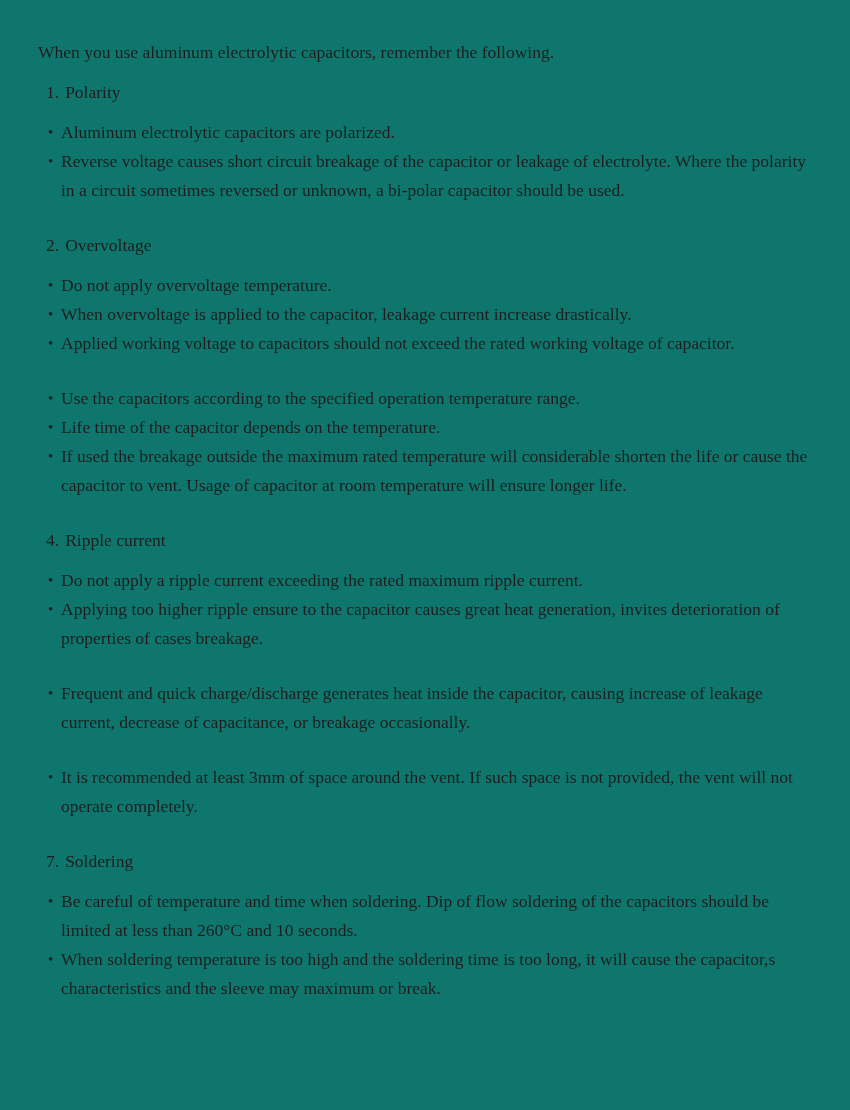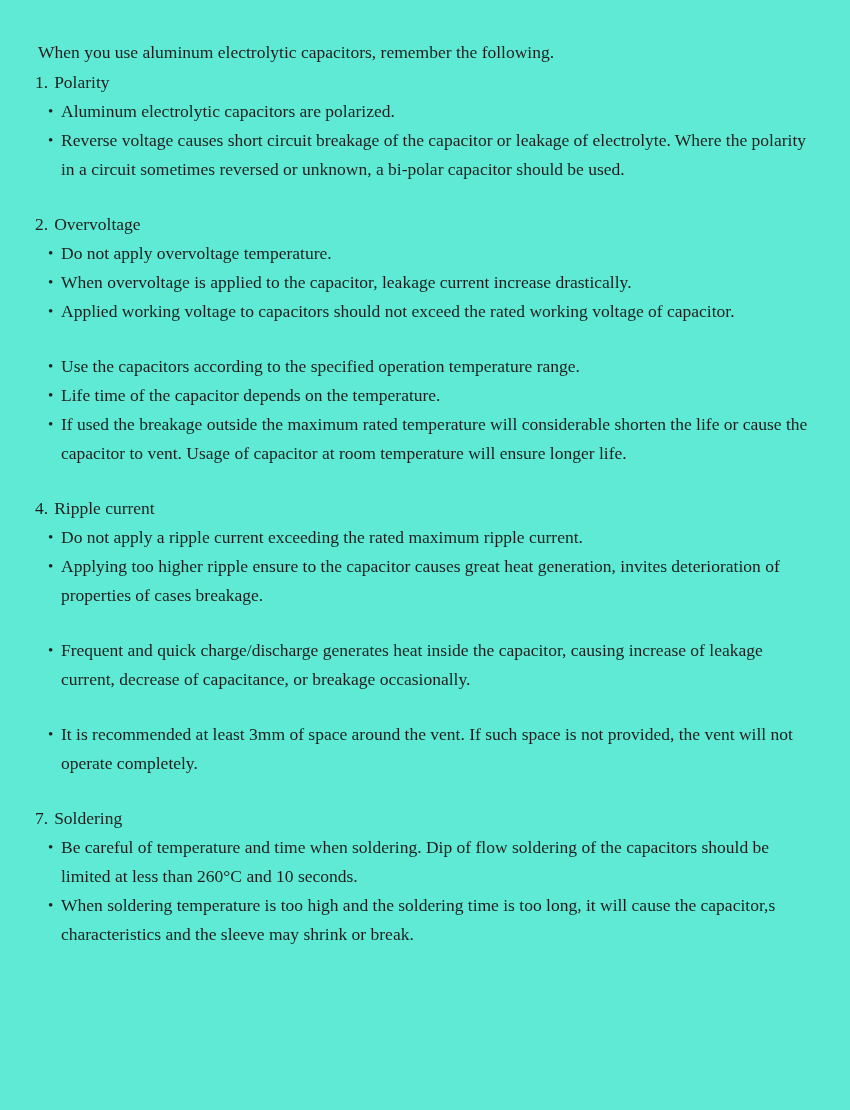--- a/index.html
+++ b/index.html
@@ -4,40 +4,40 @@
 <style>
   html, body {
     margin: 0;
     padding: 0;
     background: #ffffff;
   }
   .page {
     position: relative;
     width: 850px;
     height: 1110px;
-    background: #5eead4;
+    background: #0f766e;
     box-sizing: border-box;
     padding: 38px 30px 0 35px;
     font-family: "Liberation Serif", "DejaVu Serif", serif;
     font-size: 17.5px;
     line-height: 29px;
     color: #1e1e1e;
     overflow: hidden;
   }
   .intro {
     margin: 0 0 0 3px;
   }
   .section {
     margin-top: 26px;
   }
   .section:first-of-type {
     margin-top: 1px;
   }
   .section-heading {
-    margin: 0;
+    margin: 11px;
   }
   .section-number {
     display: inline-block;
     margin-right: 6px;
   }
   .bullet-list {
     list-style: none;
     margin: 0;
     padding: 0 0 0 13px;
   }
@@ -153,18 +153,18 @@
     <p class="section-heading">
       <span class="section-number">7.</span><span>Soldering</span>
     </p>
     <ul class="bullet-list">
       <li class="bullet-item">
         <span class="bullet-marker">•</span>
         <span class="bullet-text">Be careful of temperature and time when soldering. Dip of flow soldering of the capacitors should be limited at less than 260°C and 10 seconds.</span>
       </li>
       <li class="bullet-item">
         <span class="bullet-marker">•</span>
-        <span class="bullet-text">When soldering temperature is too high and the soldering time is too long, it will cause the capacitor,s characteristics and the sleeve may shrink or break.</span>
+        <span class="bullet-text">When soldering temperature is too high and the soldering time is too long, it will cause the capacitor,s characteristics and the sleeve may maximum or break.</span>
       </li>
     </ul>
   </div>
 
 </div>
 
 </body></html>

